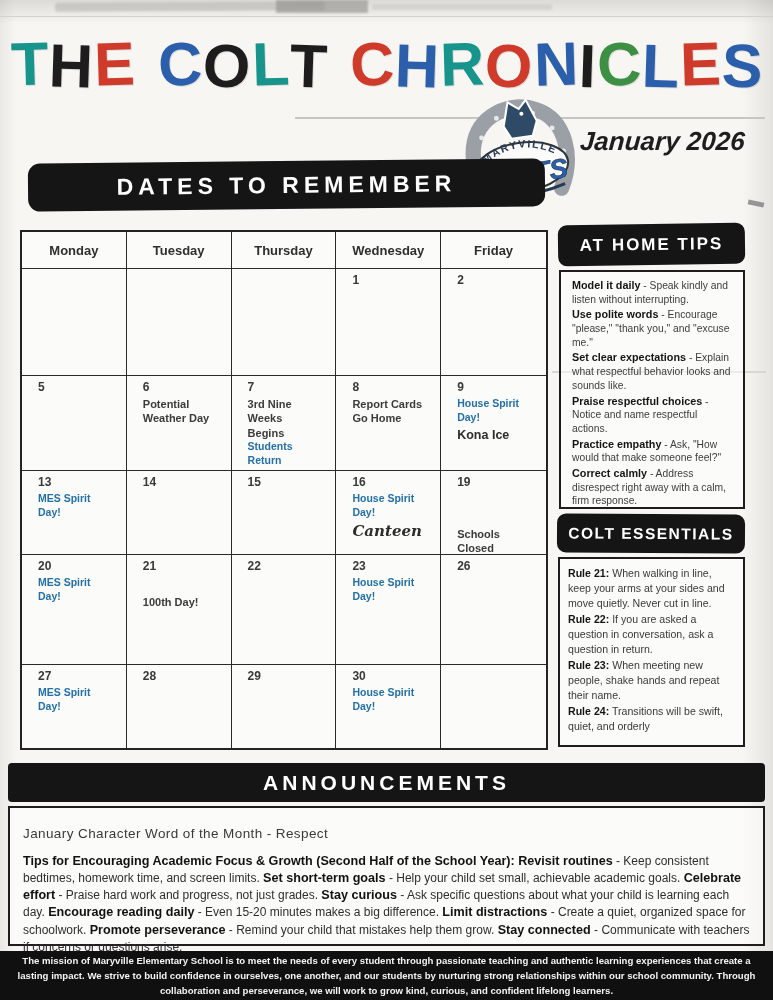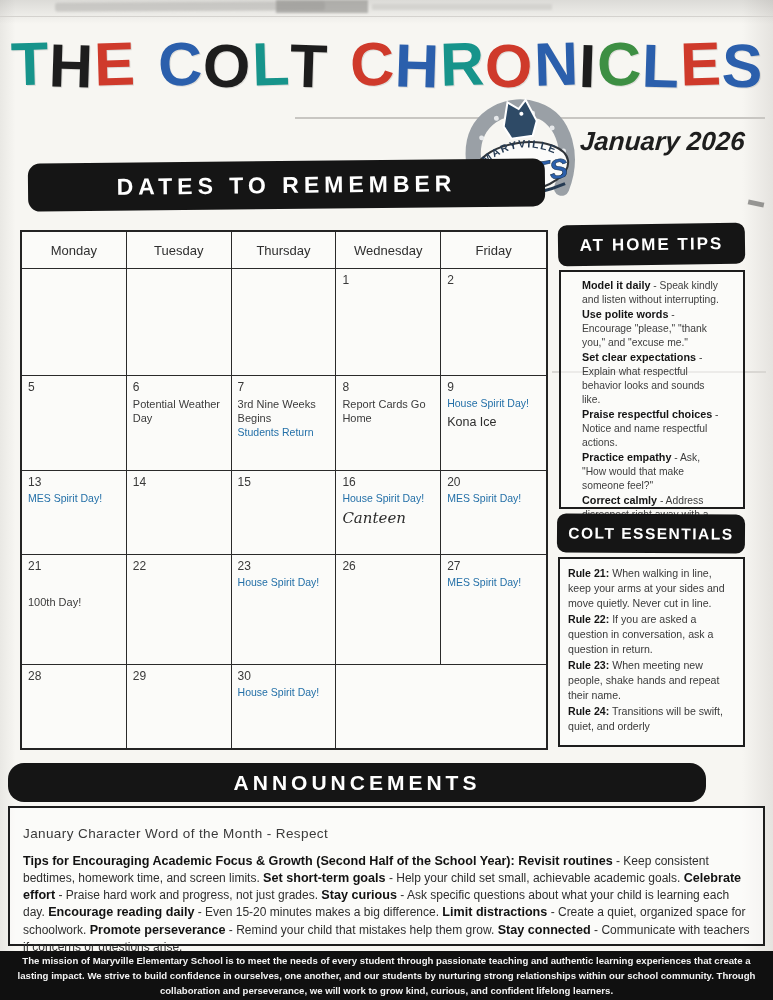--- a/index.html
+++ b/index.html
@@ -32,41 +32,41 @@
         color:#1e1e1e;transform:skewX(-4deg);}
 
   .logo{position:absolute;left:458px;top:92px;transform:rotate(-8deg);}
 
   
   .banner{position:absolute;background:#151515;color:#fff;display:flex;align-items:center;justify-content:center;
           font-weight:800;border-radius:12px;box-sizing:border-box;}
   .b-dates{left:28px;top:161px;width:517px;height:48px;font-size:23px;letter-spacing:5px;transform:rotate(-.6deg);}
   .b-tips{left:558px;top:224px;width:187px;height:41px;font-size:17px;letter-spacing:2px;transform:rotate(-.8deg);border-radius:9px;}
   .b-ess{left:557px;top:514px;width:188px;height:39px;font-size:15.5px;letter-spacing:1.5px;transform:rotate(.4deg);border-radius:9px;}
-  .b-ann{left:8px;top:763px;width:698px;height:39px;font-size:21px;letter-spacing:4px;border-radius:16px;}
+  .b-ann{left:8px;top:763px;width:757px;height:39px;font-size:21px;letter-spacing:4px;border-radius:4px;}
 
   
   .cal{position:absolute;left:20px;top:230px;width:528px;box-sizing:border-box;border:2px solid #242424;
        display:grid;grid-template-columns:repeat(5,1fr);grid-template-rows:37px 107px 95px 84px 110px 83px;
        background:rgba(255,255,255,.55);}
-  .cal>div{border-right:1.5px solid #2a2a2a;border-bottom:1.5px solid #2a2a2a;box-sizing:border-box;padding:4px 6px;overflow:hidden;}
+  .cal>div{border-right:1.5px solid #2a2a2a;border-bottom:1.5px solid #2a2a2a;box-sizing:border-box;padding:4px 16px;overflow:hidden;font-weight:bold;}
   .cal>div:nth-child(5n){border-right:none;}
   .cal>div:nth-child(n+26){border-bottom:none;}
   .cal-h{display:flex;align-items:center;justify-content:center;font-size:13px;color:#2f2f2f;padding:0;}
   .dnum{display:block;font-size:12px;color:#393939;margin-bottom:3px;}
   .ev{display:block;font-size:11px;line-height:1.3;color:#3b3b3b;}
   .ev.blue{color:#2470a8;font-size:10.5px;}
   .ev.kona{font-size:12.5px;color:#2d2d2d;margin-top:3px;}
   .ev.script{font-family:"DejaVu Serif",serif;font-style:italic;font-size:15px;color:#2c2c2c;margin-top:3px;}
   .ev.push-lg{margin-top:38px;}
   .ev.push-md{margin-top:22px;}
 
   
   .panel{position:absolute;box-sizing:border-box;border:2px solid #1d1d1d;background:rgba(255,255,255,.5);}
-  .p-tips{left:559px;top:270px;width:186px;height:239px;padding:6px 21px;font-size:10.3px;line-height:1.33;color:#3d3d3d;}
+  .p-tips{left:559px;top:270px;width:186px;height:239px;padding:6px 11px;font-size:10.3px;line-height:1.33;color:#3d3d3d;}
   .p-tips b{color:#151515;font-size:10.8px;}
   .p-ess{left:558px;top:557px;width:187px;height:190px;padding:7px 8px;font-size:10.6px;line-height:1.42;color:#3a3a3a;}
   .p-ess b{color:#141414;}
   .tip,.rule{margin-bottom:1px;}
   .p-ann{left:8px;top:806px;width:757px;height:140px;padding:16px 13px;border-width:2.5px;}
   .ann-sub{font-size:13.5px;color:#3a3a3a;letter-spacing:.4px;margin:2px 0 12px;}
   .ann-p{margin:0;font-size:12px;line-height:1.36;color:#2e2e2e;text-align:left;}
   .ann-p b{font-weight:800;color:#121212;font-size:12.6px;}
 
   
@@ -177,20 +177,24 @@
     <div>
         <span class="dnum">15</span>
       </div>
     <div>
         <span class="dnum">16</span>
         <span class="ev blue">House Spirit Day!</span>
         <span class="ev script">Canteen</span>
       </div>
 
     <div>
+        <span class="dnum">19</span>
+        <span class="ev push-lg">Schools Closed</span>
+      </div>
+    <div>
         <span class="dnum">20</span>
         <span class="ev blue">MES Spirit Day!</span>
       </div>
     <div>
         <span class="dnum">21</span>
         <span class="ev push-md">100th Day!</span>
       </div>
     <div>
         <span class="dnum">22</span>
       </div>

